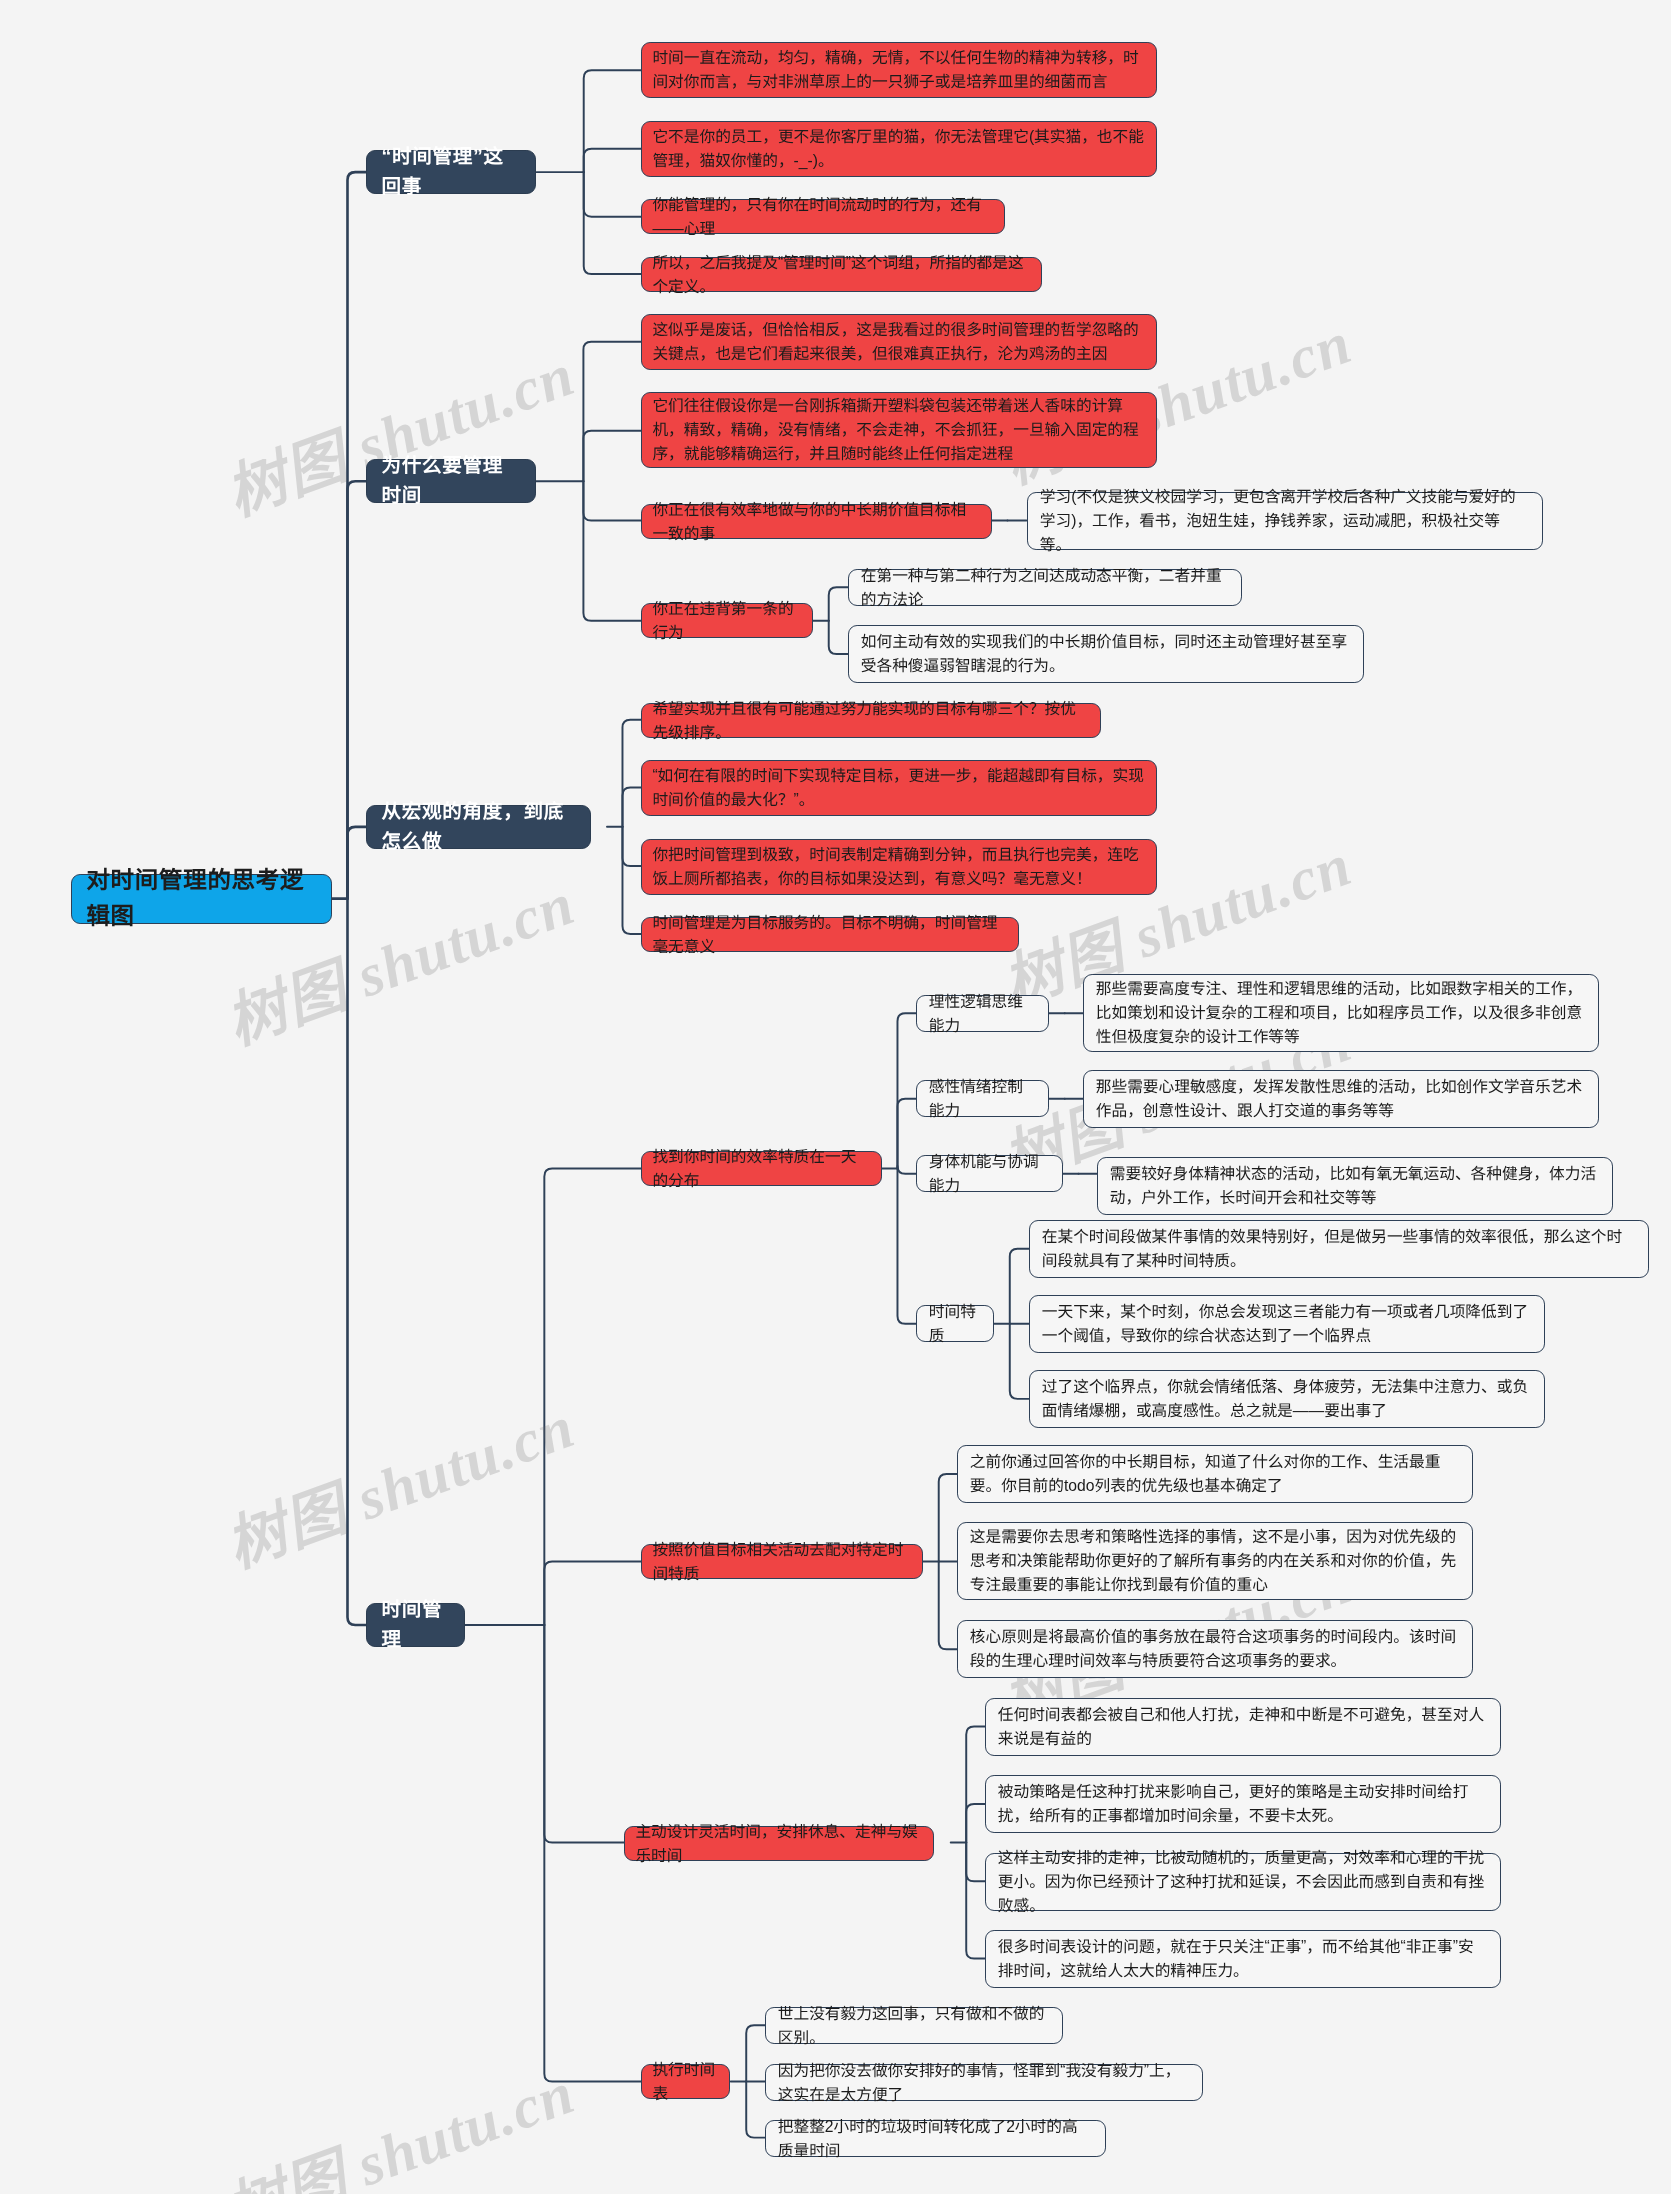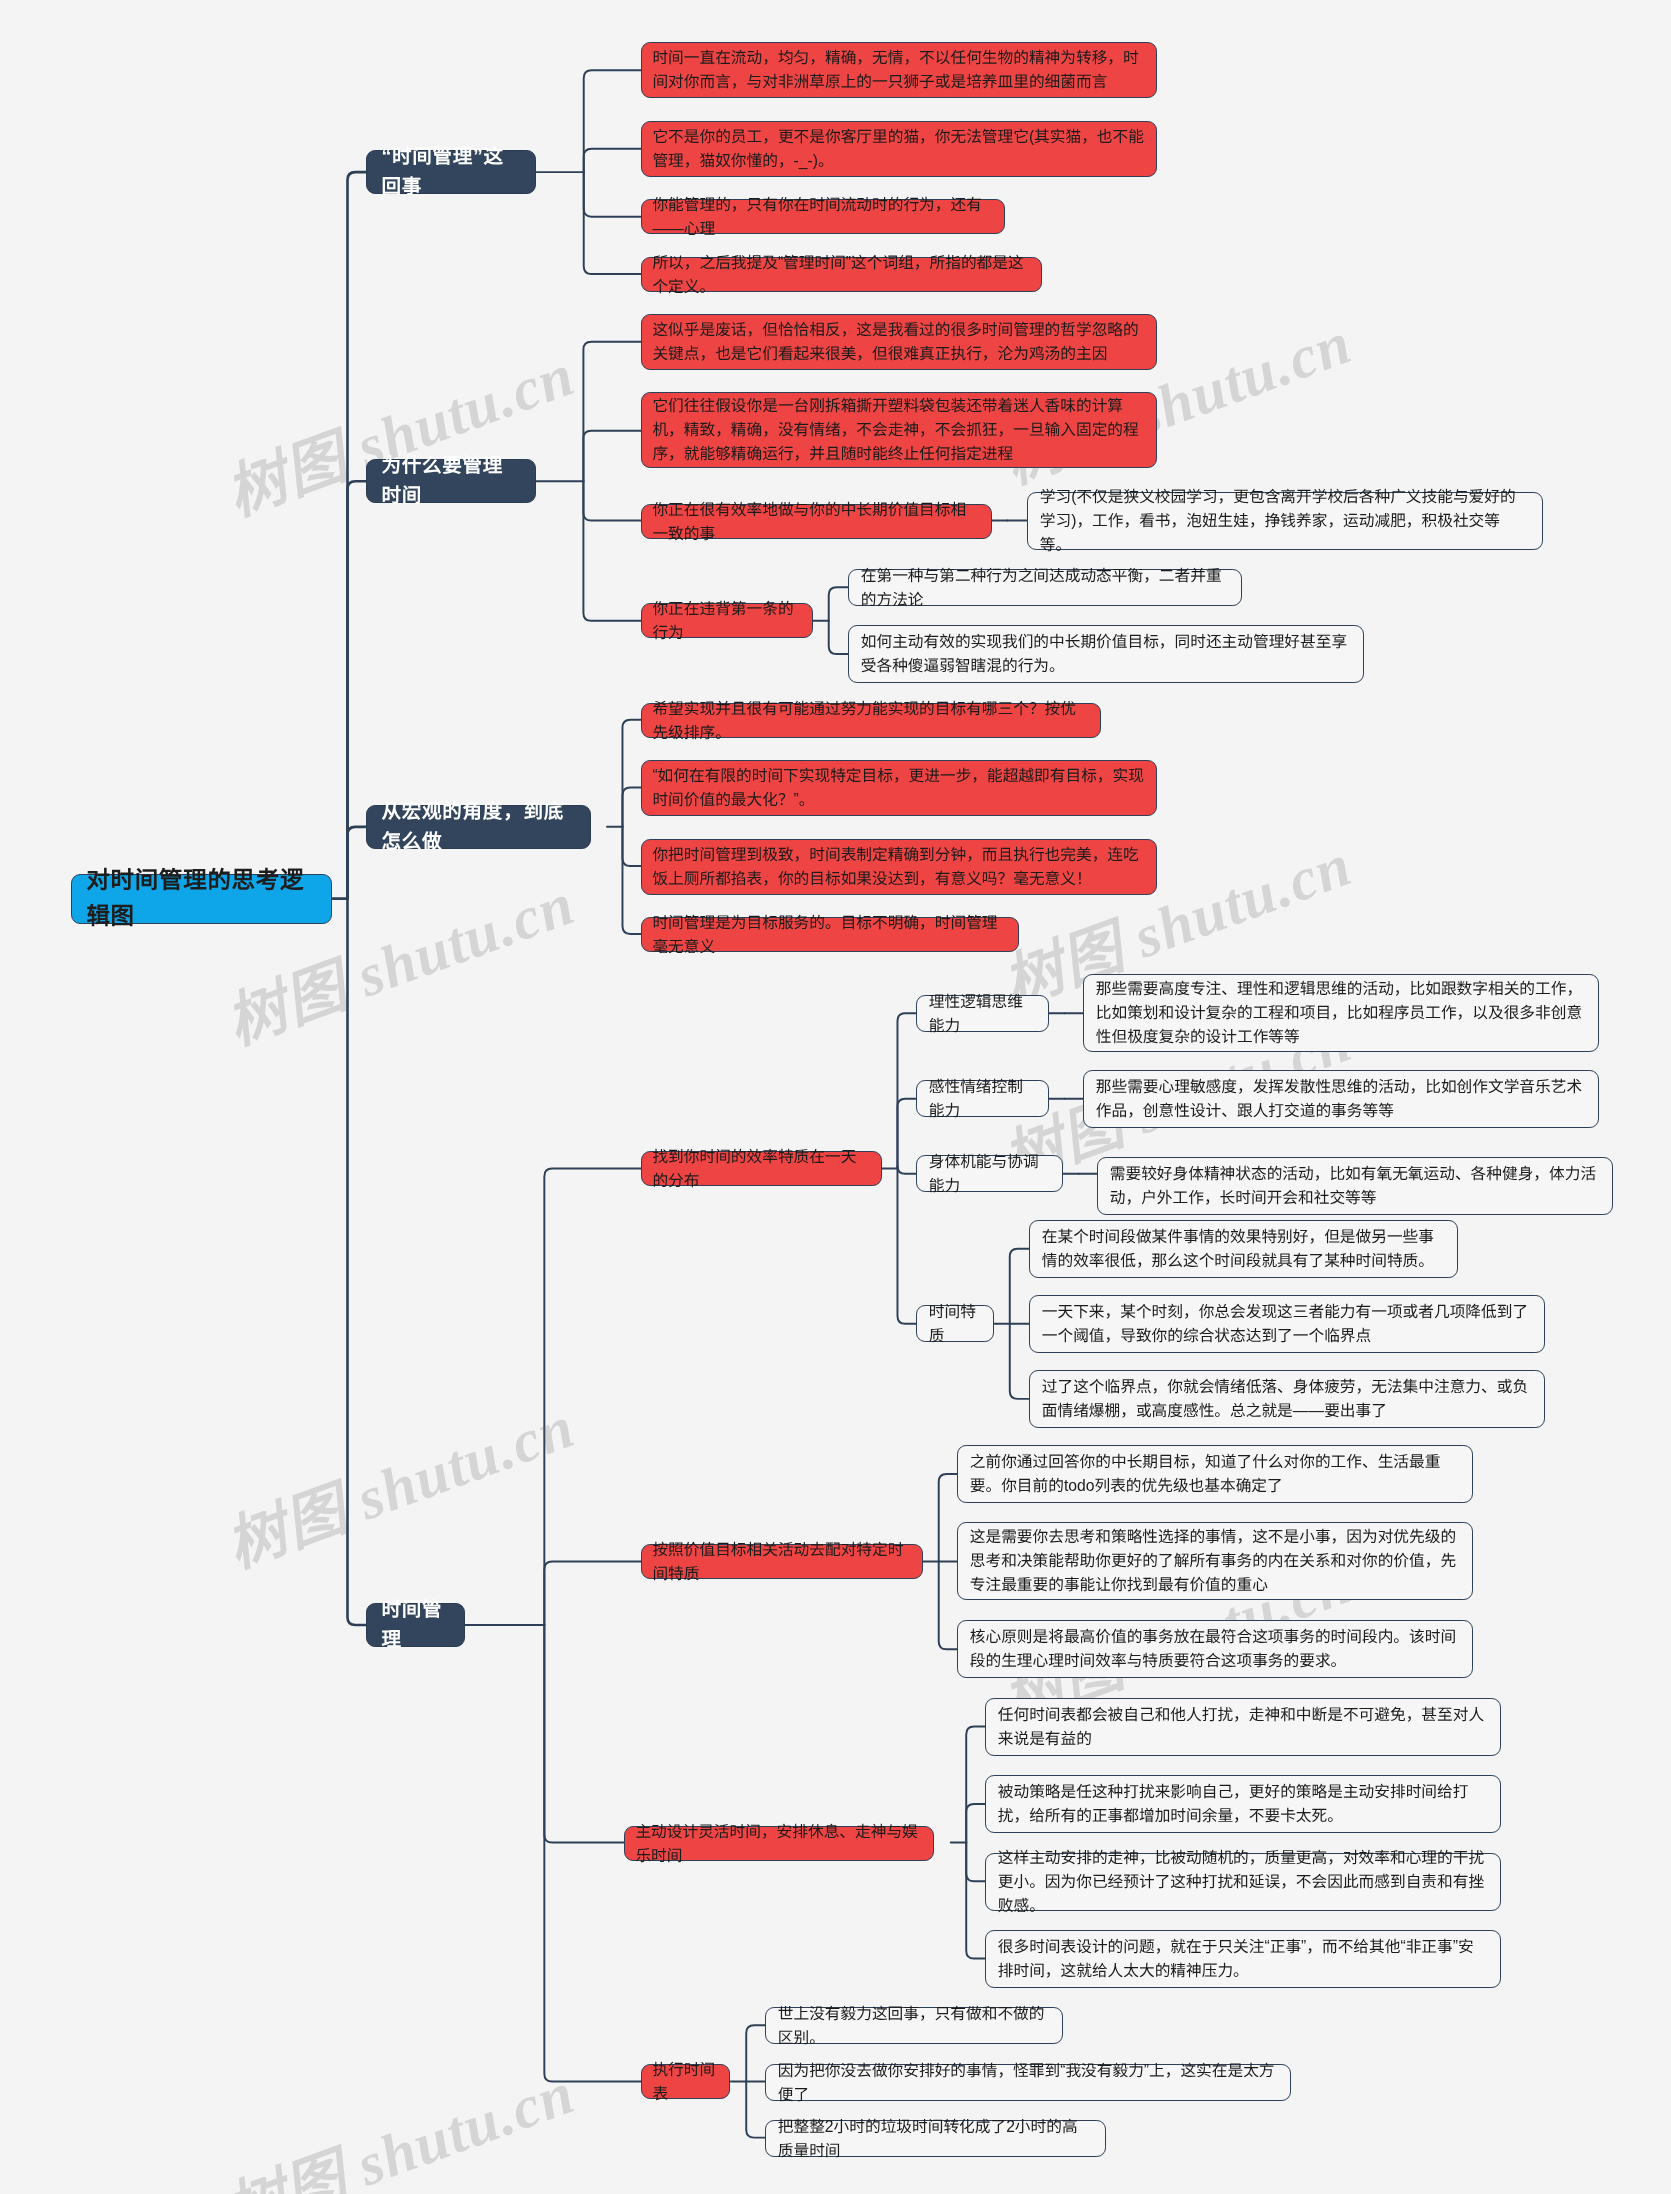--- a/index.html
+++ b/index.html
@@ -233,21 +233,21 @@
       </div>
       <div class="node leaf" style="visibility: visible; left: 916px; top: 1155px; width: 147px; height: 37px; transform-origin: left top;">
         <span class="txt">身体机能与协调能力</span>
       </div>
       <div class="node leaf" style="visibility: visible; left: 1097px; top: 1145px; width: 516px; height: 58px; transform-origin: left top; margin-top: 12px;">
         <span class="txt">需要较好身体精神状态的活动，比如有氧无氧运动、各种健身，体力活动，户外工作，长时间开会和社交等等</span>
       </div>
       <div class="node leaf" style="visibility: visible; left: 916px; top: 1305px; width: 78px; height: 37px; transform-origin: left top;">
         <span class="txt">时间特质</span>
       </div>
-      <div class="node leaf" style="visibility: visible; left: 1029px; top: 1220px; width: 429px; height: 58px; transform-origin: left top;">
+      <div class="node leaf" style="visibility: visible; left: 1029px; top: 1220px; width: 620px; height: 58px; transform-origin: left top;">
         <span class="txt">在某个时间段做某件事情的效果特别好，但是做另一些事情的效率很低，那么这个时间段就具有了某种时间特质。</span>
       </div>
       <div class="node leaf" style="visibility: visible; left: 1029px; top: 1295px; width: 516px; height: 58px; transform-origin: left top;">
         <span class="txt">一天下来，某个时刻，你总会发现这三者能力有一项或者几项降低到了一个阈值，导致你的综合状态达到了一个临界点</span>
       </div>
       <div class="node leaf" style="visibility: visible; left: 1029px; top: 1370px; width: 516px; height: 58px; transform-origin: left top;">
         <span class="txt">过了这个临界点，你就会情绪低落、身体疲劳，无法集中注意力、或负面情绪爆棚，或高度感性。总之就是——要出事了</span>
       </div>
       <div class="node sub" style="visibility: visible; left: 641px; top: 1544px; width: 282px; height: 35px; transform-origin: left top;">
         <span class="txt">按照价值目标相关活动去配对特定时间特质</span>
@@ -275,21 +275,21 @@
       </div>
       <div class="node leaf" style="visibility: visible; left: 985px; top: 1930px; width: 516px; height: 58px; transform-origin: left top;">
         <span class="txt">很多时间表设计的问题，就在于只关注“正事”，而不给其他“非正事”安排时间，这就给人太大的精神压力。</span>
       </div>
       <div class="node sub" style="visibility: visible; left: 641px; top: 2064px; width: 89px; height: 35px; transform-origin: left top;">
         <span class="txt">执行时间表</span>
       </div>
       <div class="node leaf" style="visibility: visible; left: 765px; top: 2007px; width: 298px; height: 37px; transform-origin: left top;">
         <span class="txt">世上没有毅力这回事，只有做和不做的区别。</span>
       </div>
-      <div class="node leaf" style="visibility: visible; left: 765px; top: 2064px; width: 526px; height: 37px; transform-origin: left top;">
+      <div class="node leaf" style="visibility: visible; left: 765px; top: 2064px; width: 438px; height: 37px; transform-origin: left top;">
         <span class="txt">因为把你没去做你安排好的事情，怪罪到“我没有毅力”上，这实在是太方便了</span>
       </div>
       <div class="node leaf" style="visibility: visible; left: 765px; top: 2120px; width: 341px; height: 37px; transform-origin: left top;">
         <span class="txt">把整整2小时的垃圾时间转化成了2小时的高质量时间</span>
       </div>
     </div>
 </div>
 
 
 </body></html>

